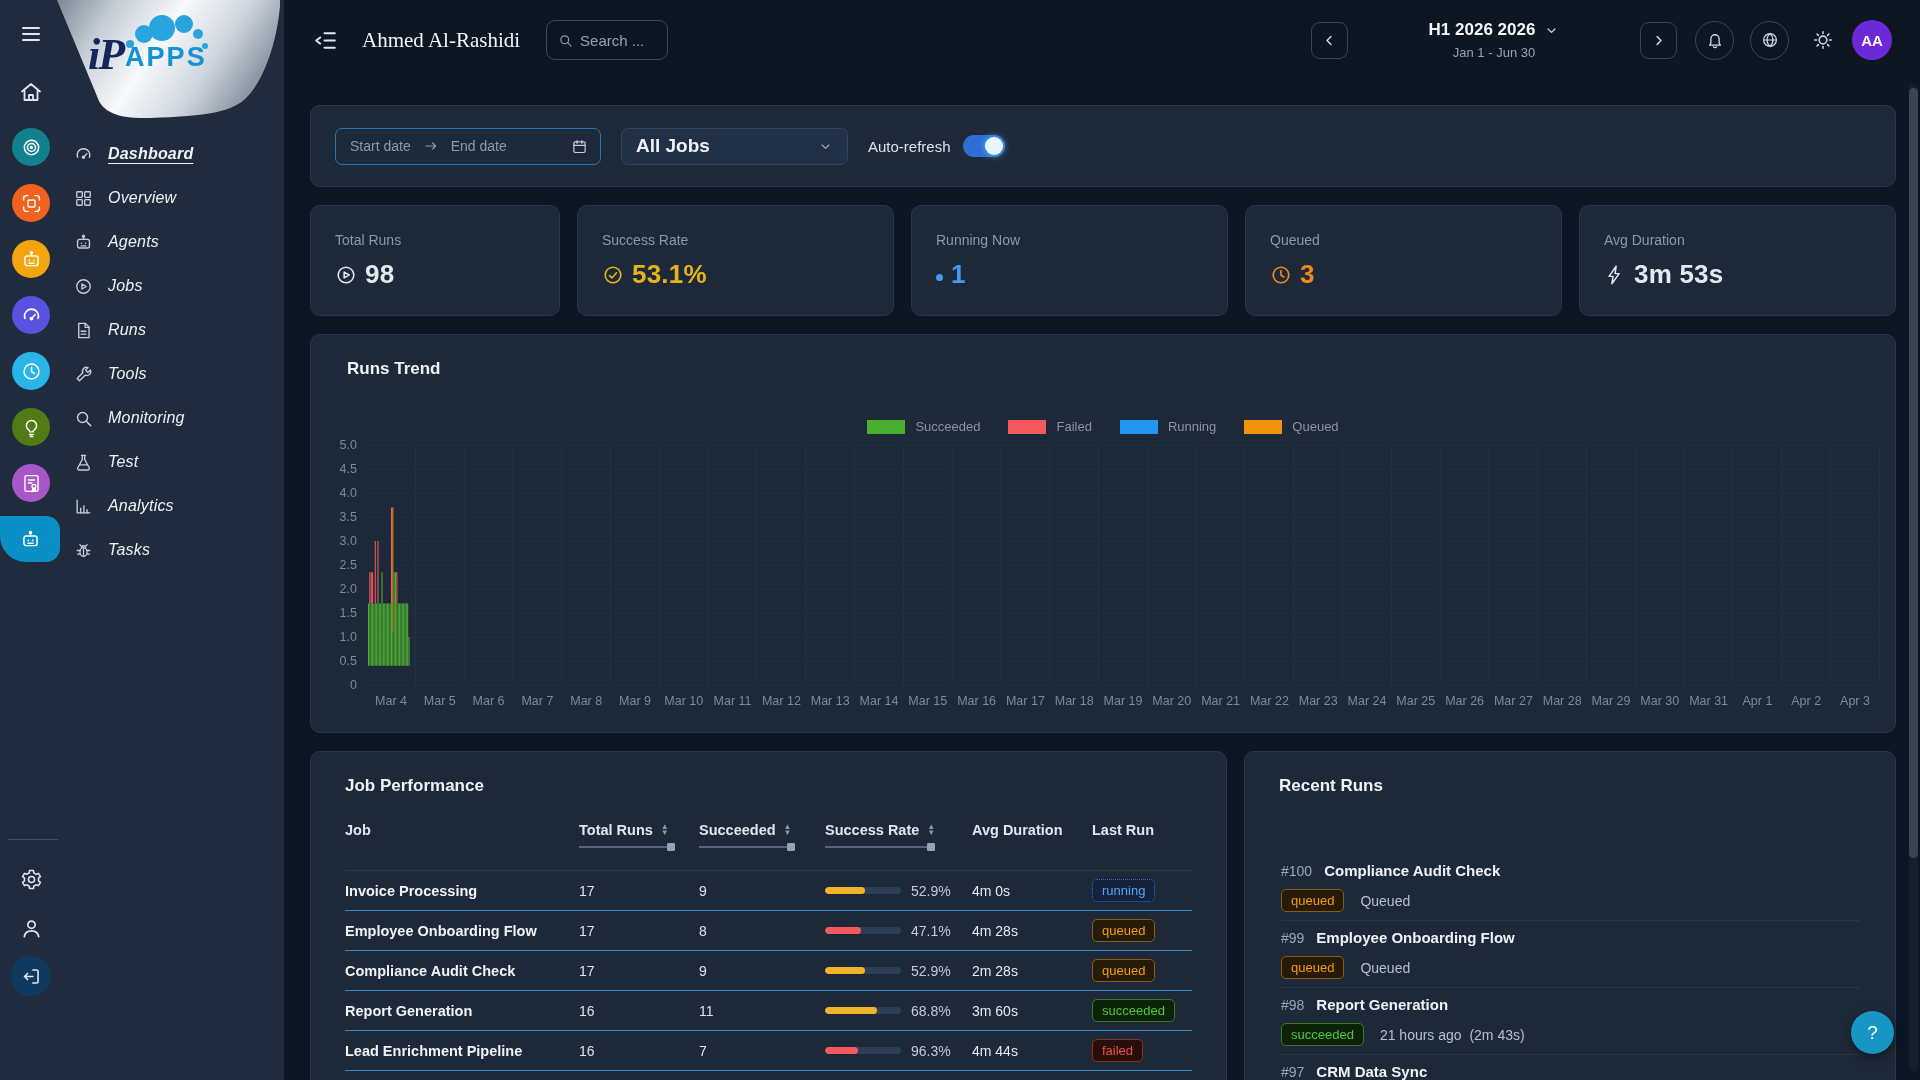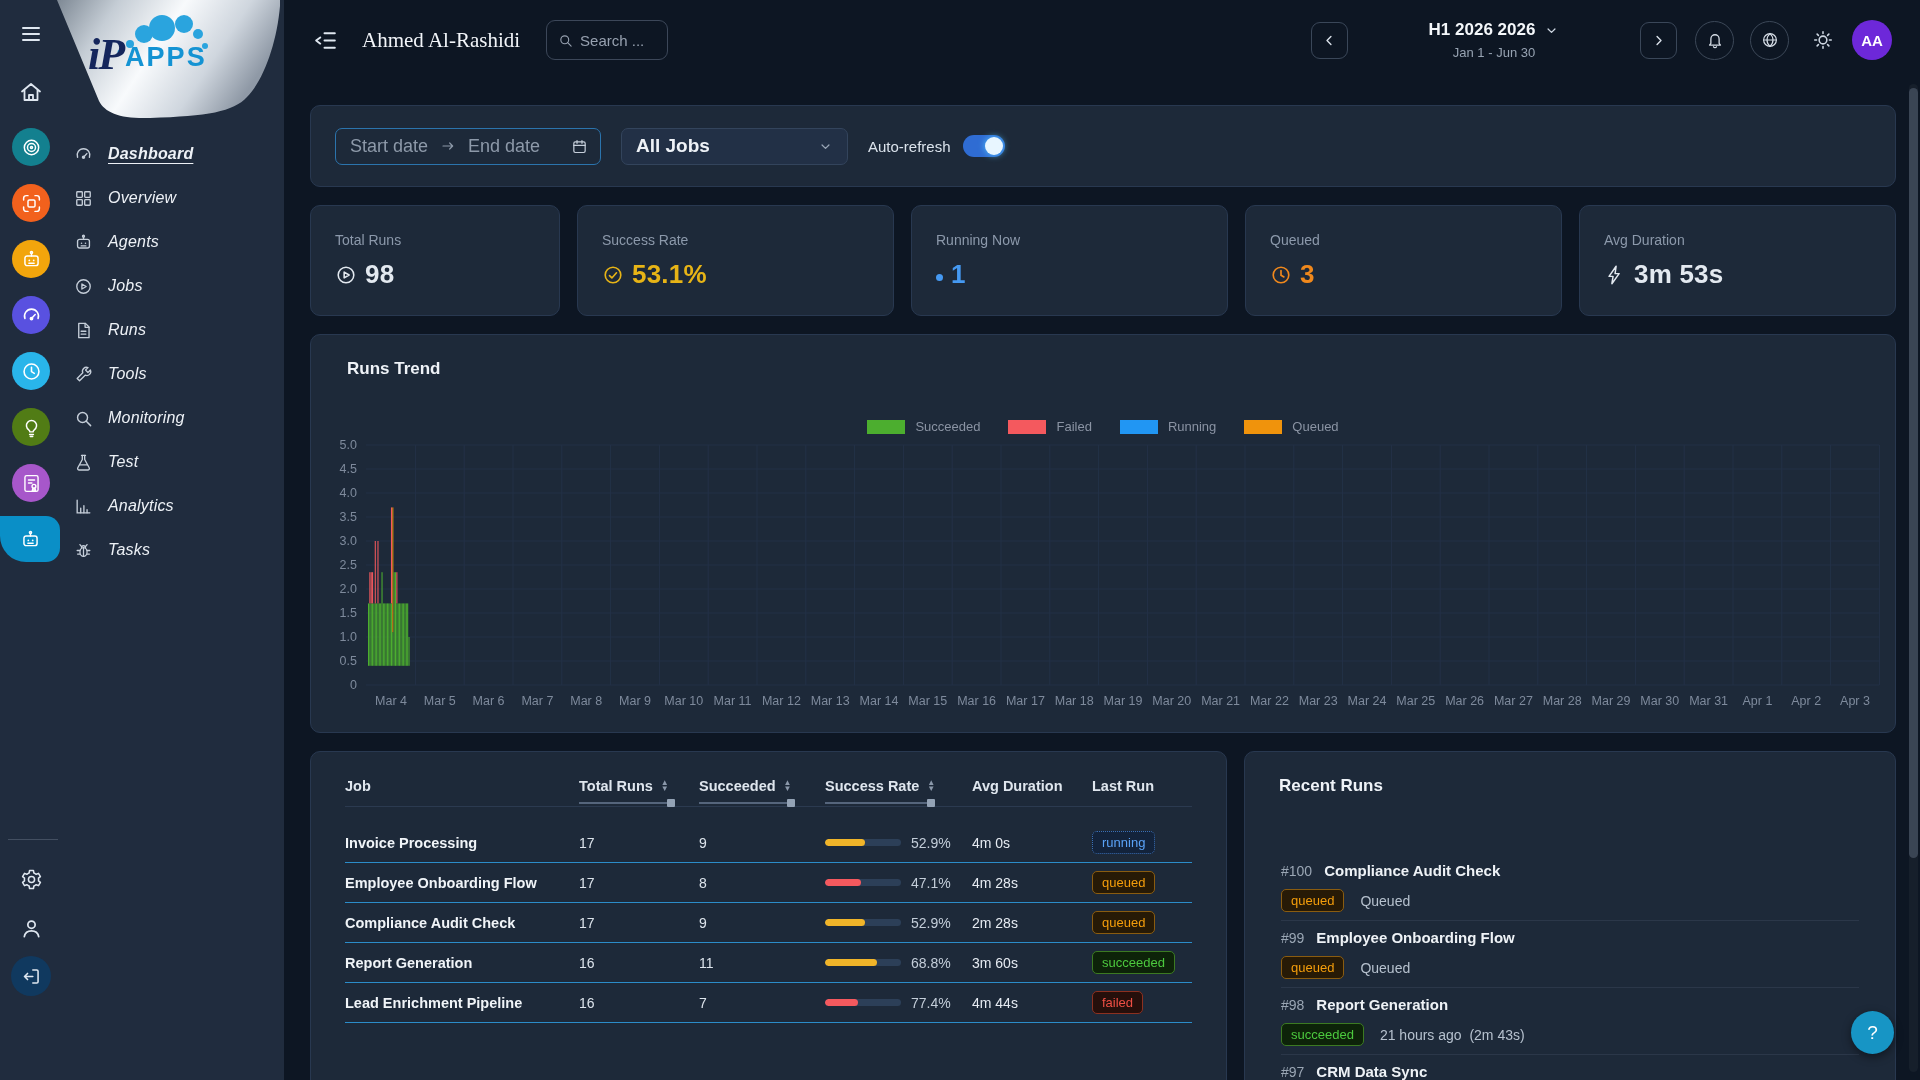--- a/index.html
+++ b/index.html
@@ -95,21 +95,21 @@
 
   .content { flex:1; padding:0 24px 0 26px; overflow:hidden; }
   .card { background:#1d2939; border:1px solid #283850; border-radius:10px; }
 
   
   .filter-bar { margin-top:25px; height:82px; display:flex; align-items:center; padding:0 24px; }
   .date-range {
     width:266px; height:37px; border:1px solid #2b74ad; border-radius:7px;
     display:flex; align-items:center; padding:0 12px 0 14px; gap:6px; cursor:pointer; background:transparent;
   }
-  .date-range .dr-txt { font-size:18px; color:#8d99a9; }
+  .date-range .dr-txt { font-size:14px; color:#8d99a9; }
   .date-range .dr-arrow { width:16px; height:16px; color:#8d99a9; margin:0 6px; flex:none; }
   .date-range .dr-cal { margin-left:auto; width:17px; height:17px; color:#c6cfdb; flex:none; }
   .jobs-select {
     margin-left:20px; width:227px; height:37px; background:#223046; border:1px solid #33445c; border-radius:7px;
     display:flex; align-items:center; padding:0 14px; cursor:pointer;
   }
   .jobs-select .js-label { font-size:19px; font-weight:600; color:#eef2f7; }
   .jobs-select svg { margin-left:auto; width:15px; height:15px; color:#9aa6b6; }
   .ar-label { margin-left:20px; font-size:15px; color:#dbe3ec; }
   .toggle {
@@ -138,22 +138,22 @@
   .legend-item { display:flex; align-items:center; gap:10px; cursor:pointer; }
   .legend-swatch { width:38px; height:14px; }
   .legend-label { font-size:13px; color:#8a93a3; }
   #trend-svg { position:absolute; left:0; top:0; }
 
   
   .bottom { margin-top:18px; display:grid; grid-template-columns:917px 652px; gap:17px; }
   .bottom .panel { height:420px; overflow:hidden; }
   .jp-title { padding:24px 34px 0; }
   .jp-head {
-    margin:26px 34px 16px; display:grid; grid-template-columns:234px 120px 126px 147px 120px 1fr;
-    align-items:start; border-bottom:1px solid #2b3a50; padding-bottom:2px;
+    margin:26px 34px 0; display:grid; grid-template-columns:234px 120px 126px 147px 120px 1fr;
+    align-items:start; border-bottom:1px solid #2b3a50; padding-bottom:22px;
   }
   .jp-head .hc { font-size:14.5px; font-weight:700; color:#dfe6ee; }
   .hc-sortable { display:flex; flex-direction:column; width:max-content; min-width:96px; cursor:pointer; }
   .hc-top { display:flex; align-items:center; gap:8px; }
   .sort-arrows { display:flex; flex-direction:column; font-size:8px; line-height:6px; color:#8b98aa; }
   .mini-slider { position:relative; height:2px; background:#55657c; margin-top:8px; }
   .mini-slider .msq { position:absolute; right:0; top:-3px; width:8px; height:8px; background:#93a2b5; border-radius:1px; }
   .jp-rows { margin:0 34px; }
   .jp-row {
     display:grid; grid-template-columns:234px 120px 126px 147px 120px 1fr; align-items:center;
@@ -837,20 +837,21 @@
             <rect x="92.10" y="268.40" width="1.05" height="62.40" fill="#4cae2f"></rect>
             <rect x="93.45" y="268.40" width="1.05" height="62.40" fill="#4cae2f"></rect>
             <rect x="94.80" y="268.40" width="1.05" height="62.40" fill="#4cae2f"></rect>
             <rect x="96.15" y="268.40" width="1.05" height="62.40" fill="#4cae2f"></rect>
             <rect x="97.50" y="302.00" width="1.05" height="28.80" fill="#4cae2f"></rect>
           </svg>
       </section>
 
       <div class="bottom">
         <section class="card panel">
+          <h2 class="panel-title jp-title">Job Performance</h2>
           <div class="jp-head" id="jp-head">
               <div class="hc">Job</div>
               <div class="hc hc-sortable">
                 <div class="hc-top">
                   <span>Total Runs</span>
                   <span class="sort-arrows">
                     <span>▲</span>
                     <span>▼</span>
                   </span>
                 </div>
@@ -939,21 +940,21 @@
                 <div><span class="badge" style="color: rgb(76, 201, 62); background: rgb(13, 35, 9); border-color: rgb(60, 122, 34); border-style: solid;">succeeded</span></div>
               </div>
               <div class="jp-row">
                 <div class="jp-job">Lead Enrichment Pipeline</div>
                 <div class="jp-num">16</div>
                 <div class="jp-num">7</div>
                 <div class="jp-rate">
                   <div class="rate-track">
                     <div class="rate-fill" style="width: 43.8%; background: rgb(244, 89, 94);"></div>
                   </div>
-                  <span class="rate-txt">77.4%</span>
+                  <span class="rate-txt">96.3%</span>
                 </div>
                 <div class="jp-dur">4m 44s</div>
                 <div><span class="badge" style="color: rgb(239, 79, 69); background: rgb(38, 15, 11); border-color: rgb(140, 48, 32); border-style: solid;">failed</span></div>
               </div>
             </div>
         </section>
 
         <section class="card panel">
           <h2 class="panel-title jp-title">Recent Runs</h2>
           <div class="rr-list" id="rr-list">

